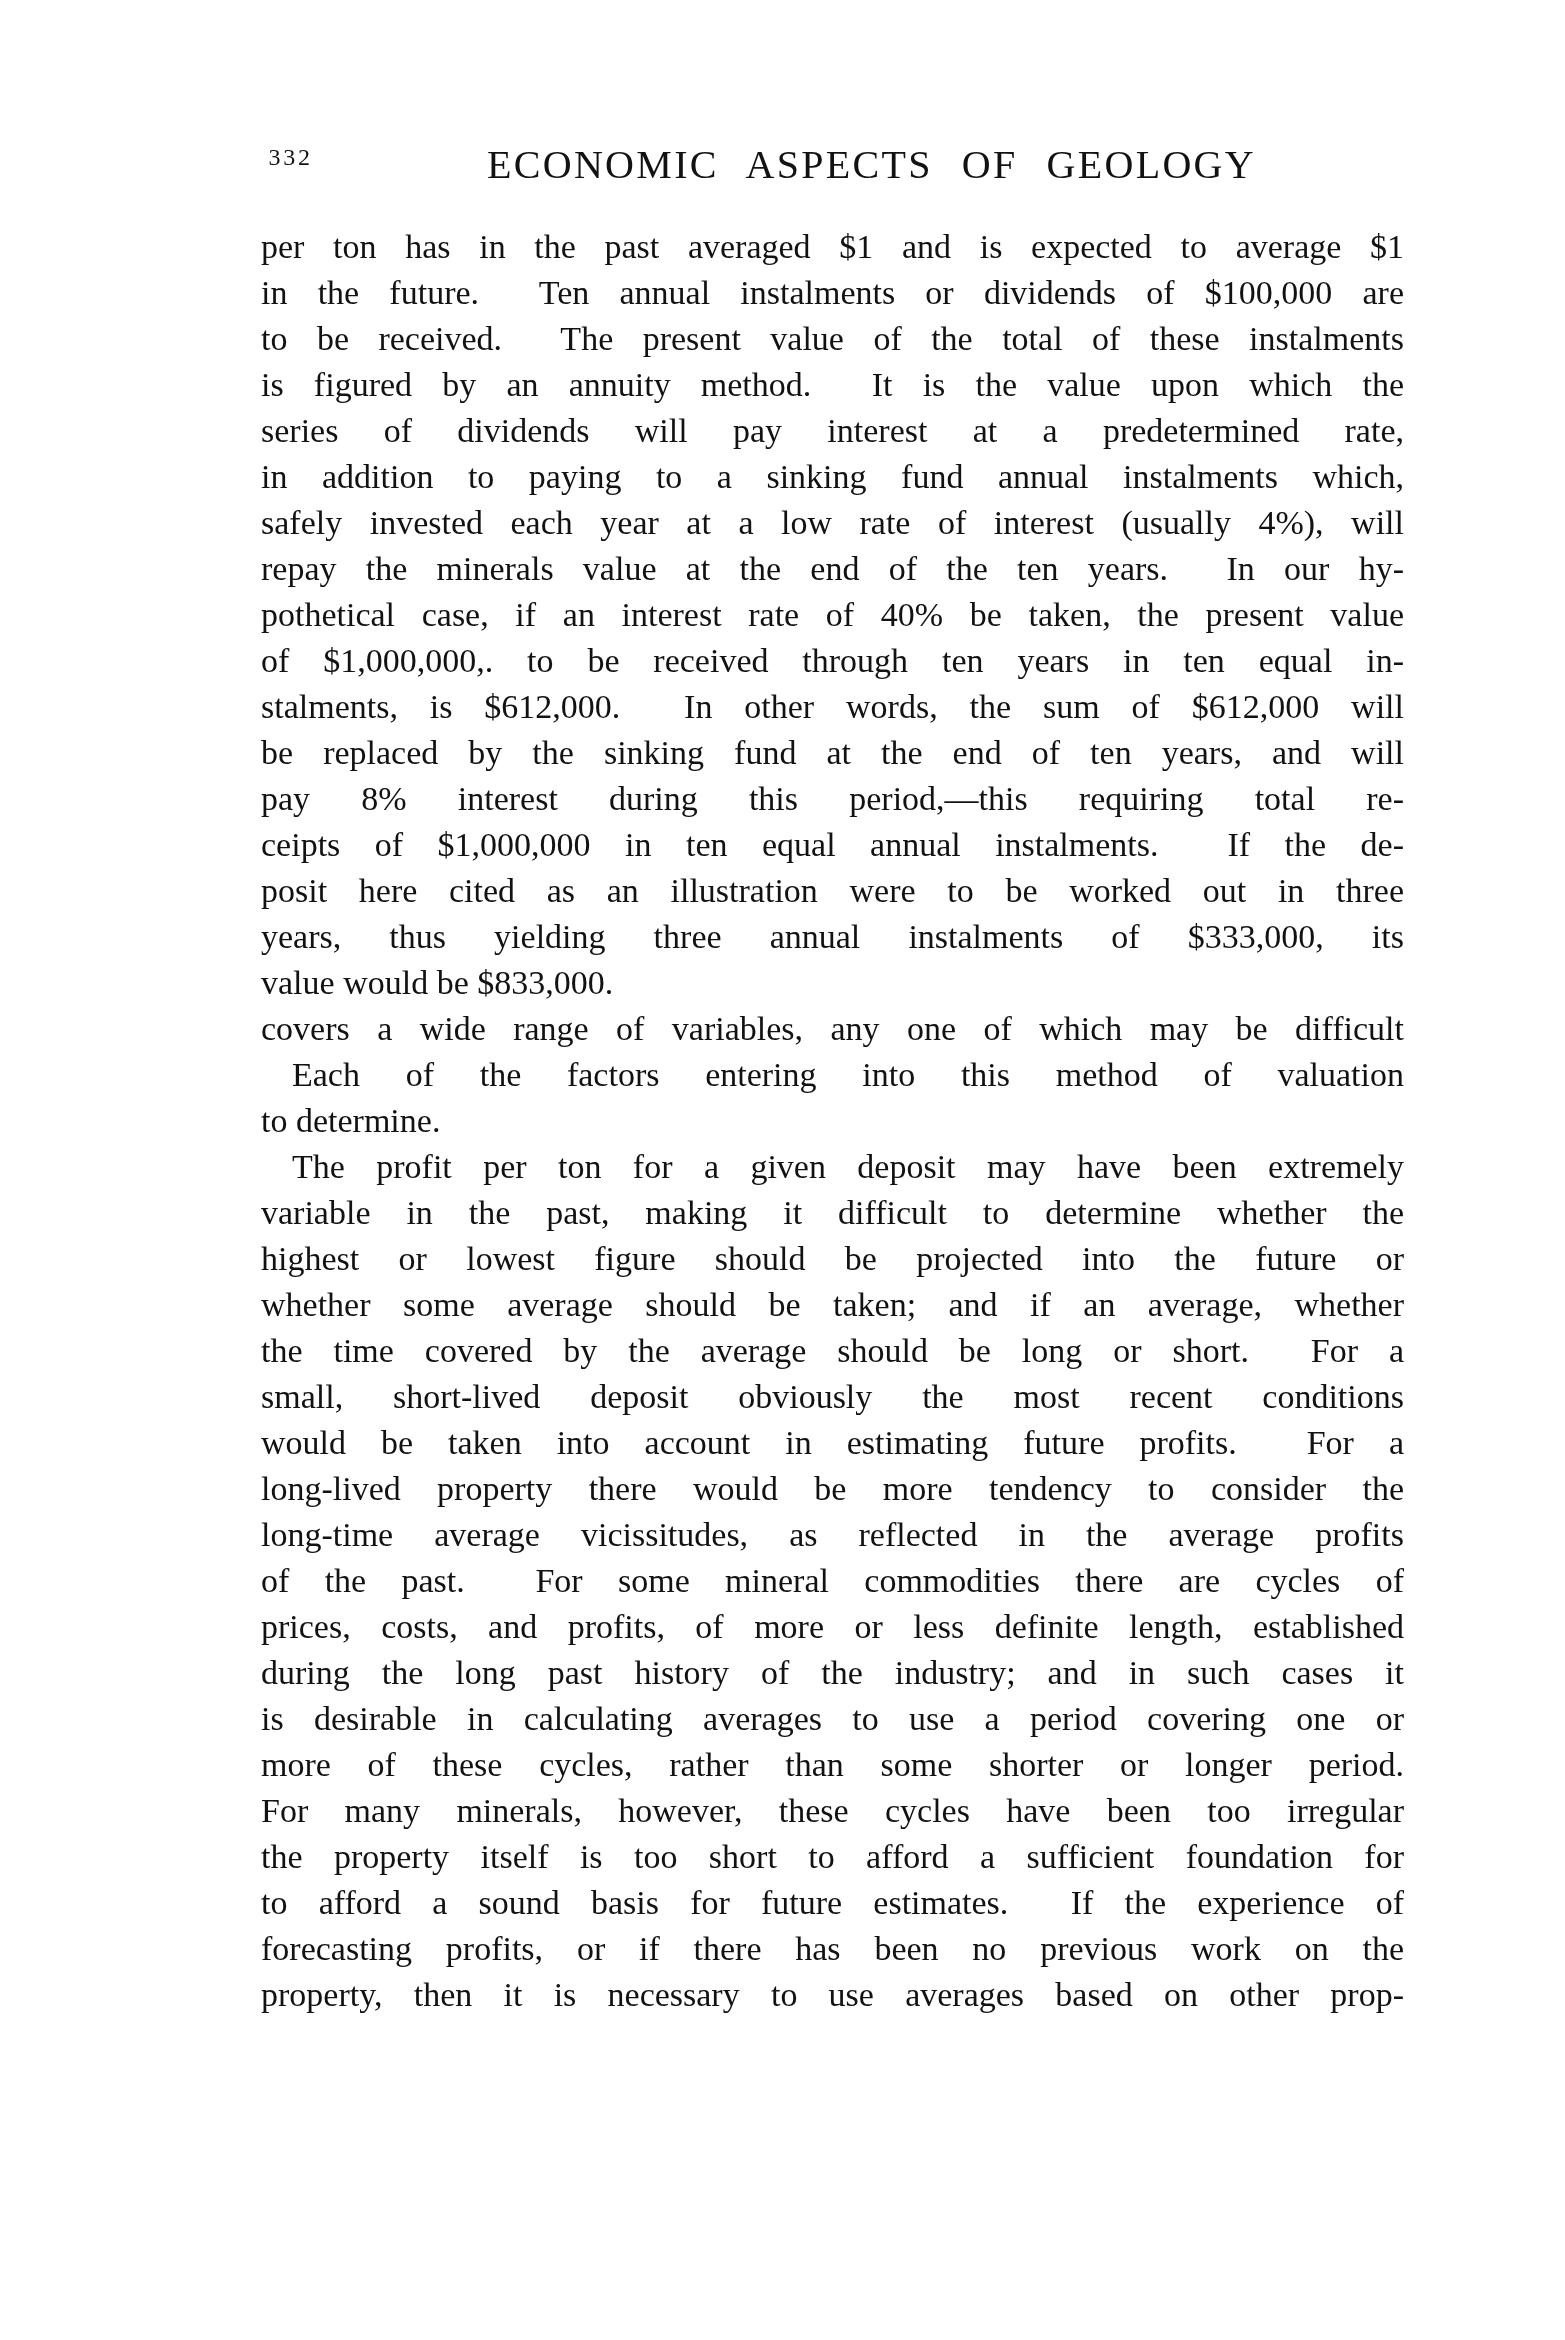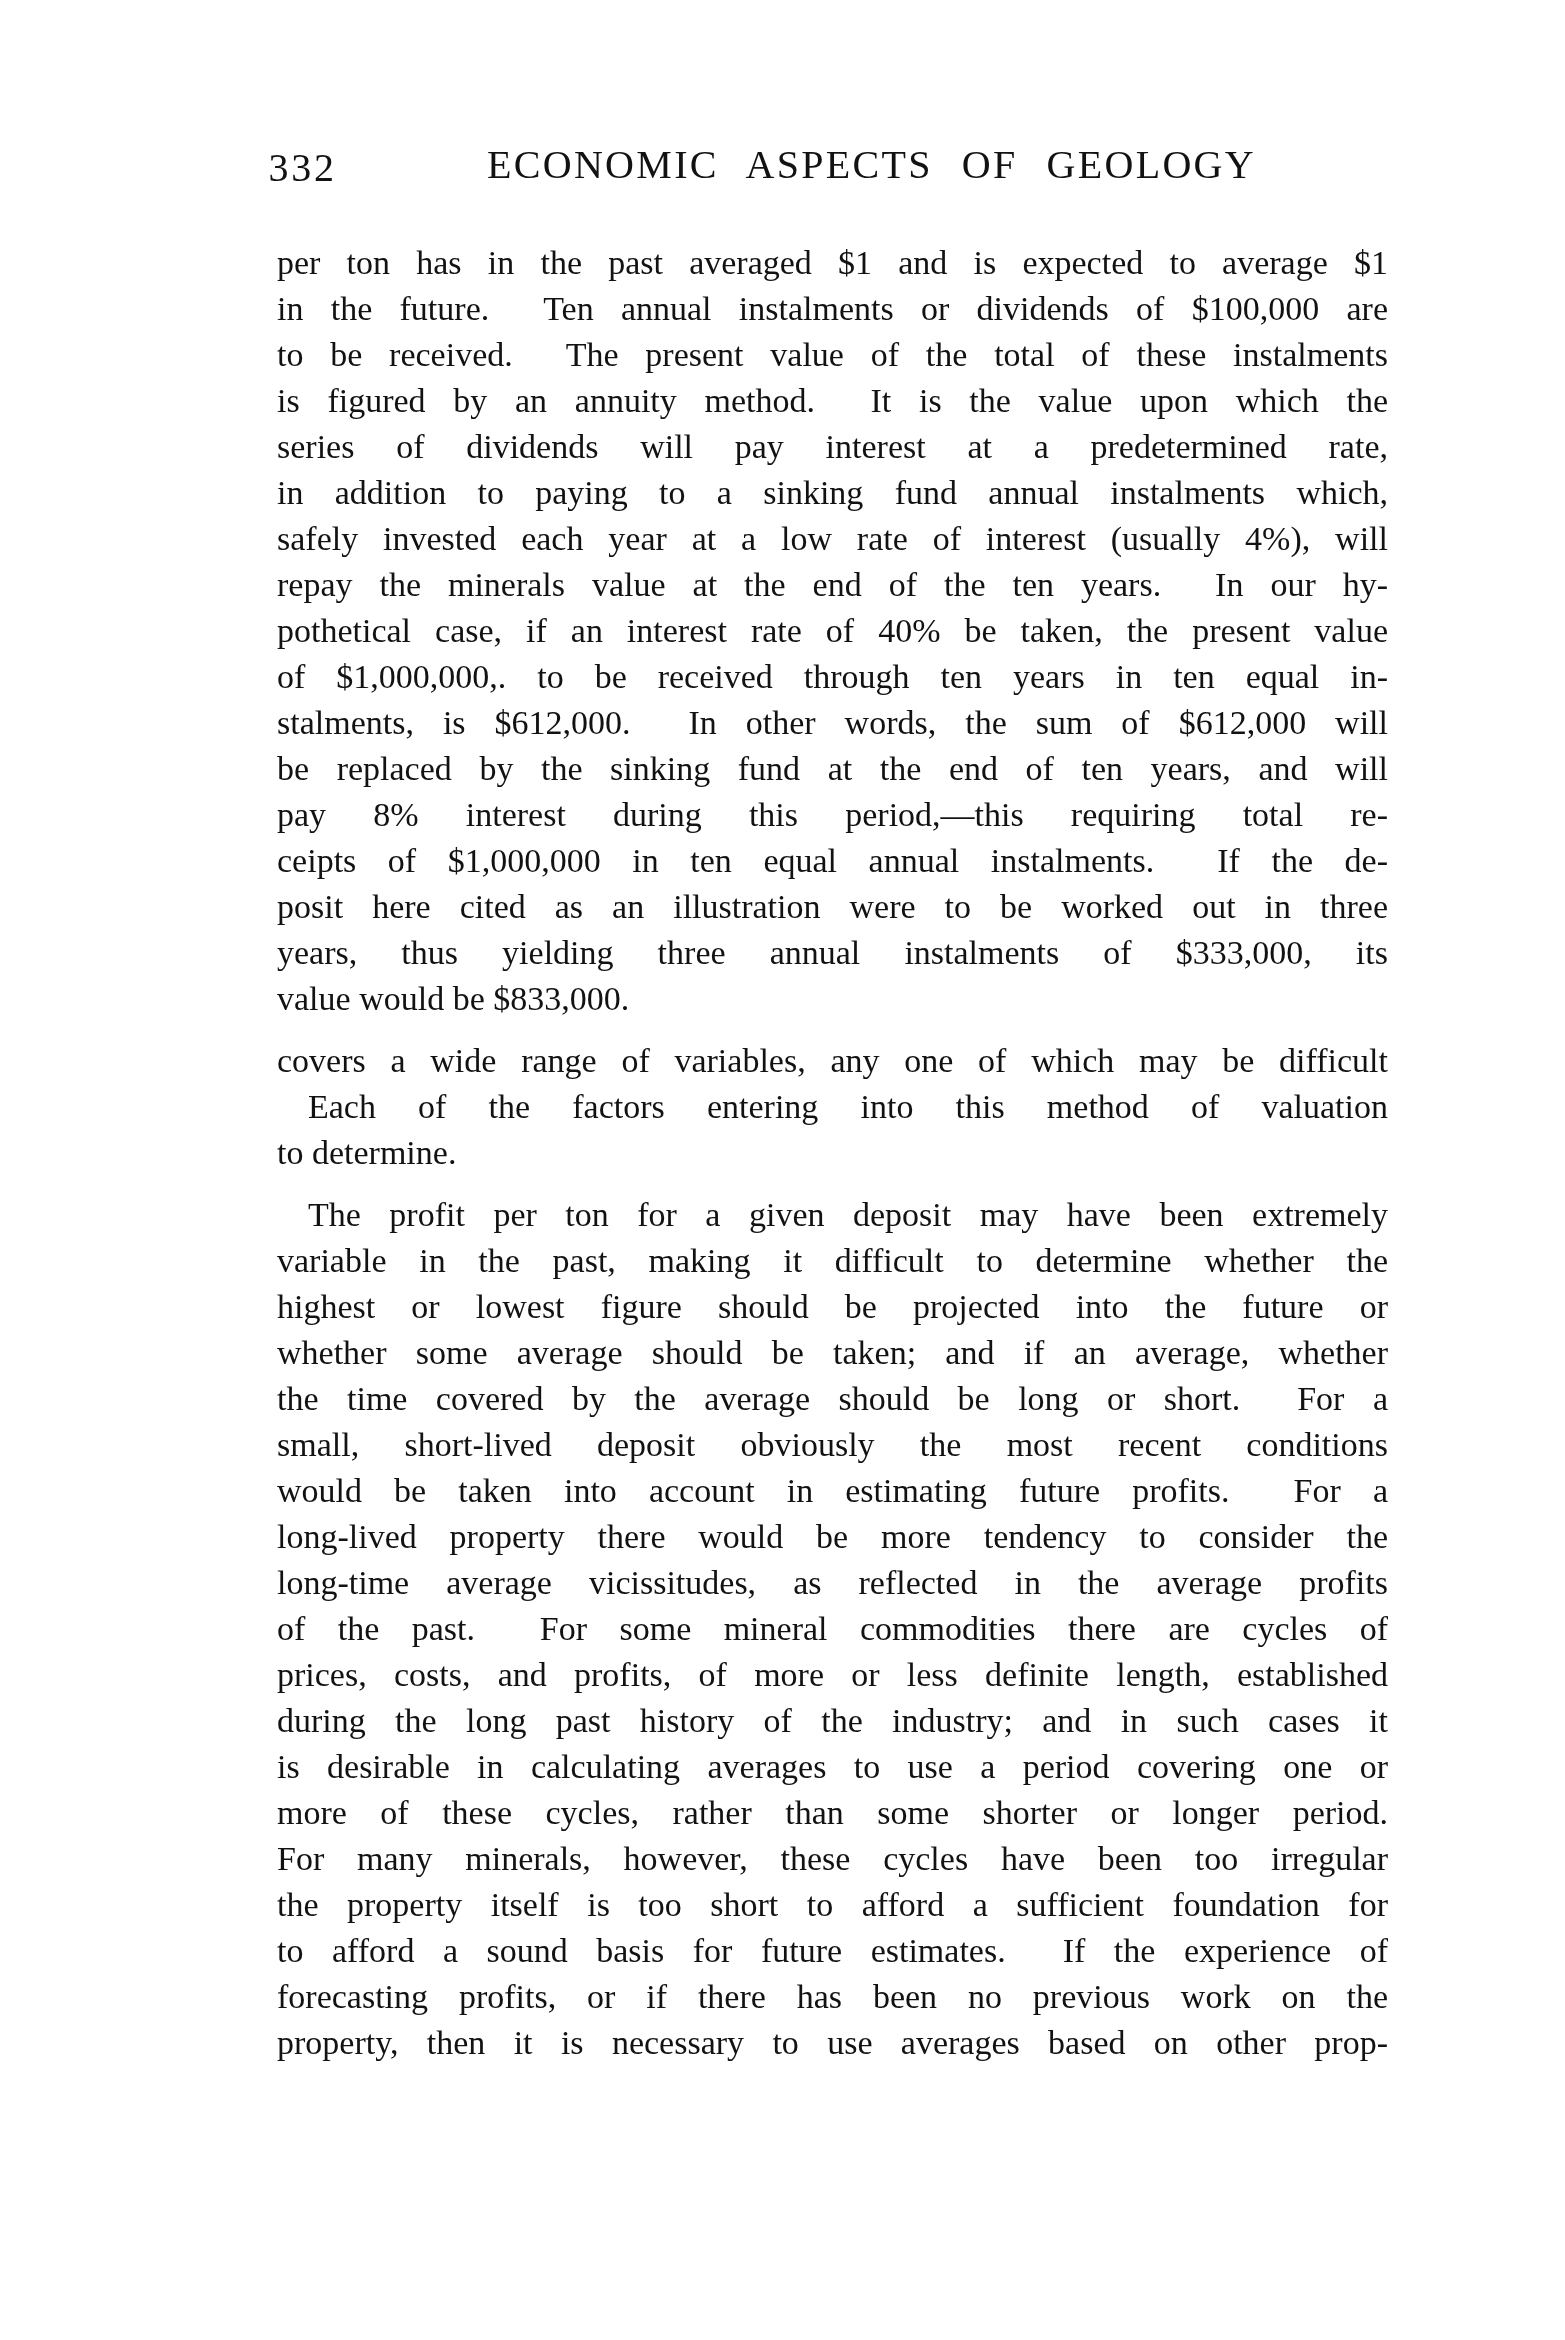--- a/index.html
+++ b/index.html
@@ -20,42 +20,42 @@
     position: absolute;
     left: 261px;
     top: 141px;
     width: 1143px;
     height: 48px;
   }
   .pagenum {
     position: absolute;
     left: 7.4px;
     top: 2.8px;
-    font-size: 40px;
+    font-size: 24px;
     letter-spacing: 2.8px;
   }
   .running-title {
     display: block;
     text-align: center;
     padding-left: 78px;
     font-size: 40px;
     letter-spacing: 2.3px;
     word-spacing: 16.7px;
     white-space: nowrap;
   }
   .body-text {
     position: absolute;
     left: 261px;
     top: 224px;
     width: 1143px;
     font-size: 34px;
     line-height: 46px;
   }
   .paragraph {
-    margin: 16px;
+    margin: 0;
   }
   .line {
     text-align: justify;
     text-align-last: justify;
     white-space: pre-wrap;
     overflow: hidden;
   }
   .line.indent {
     text-indent: 31px;
   }

